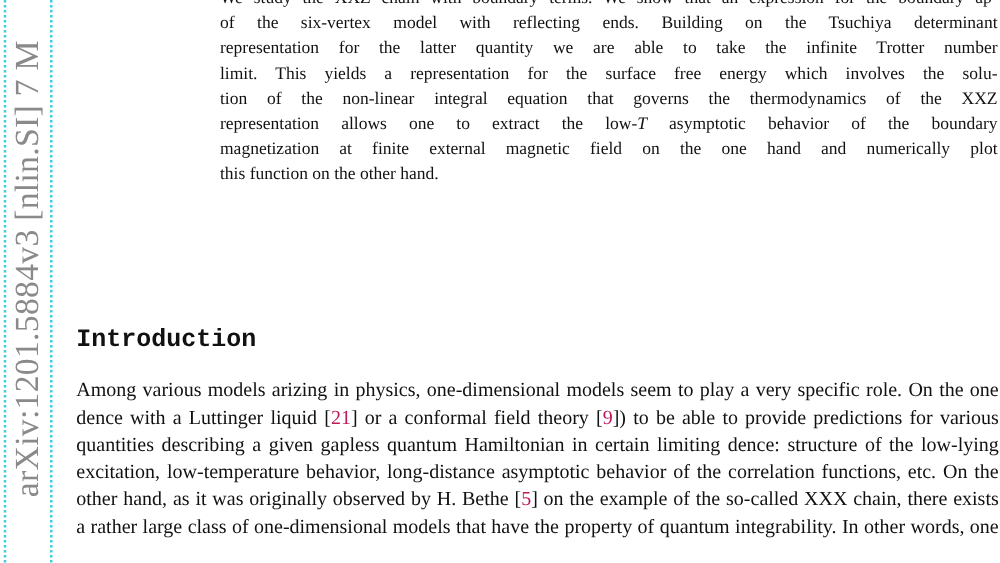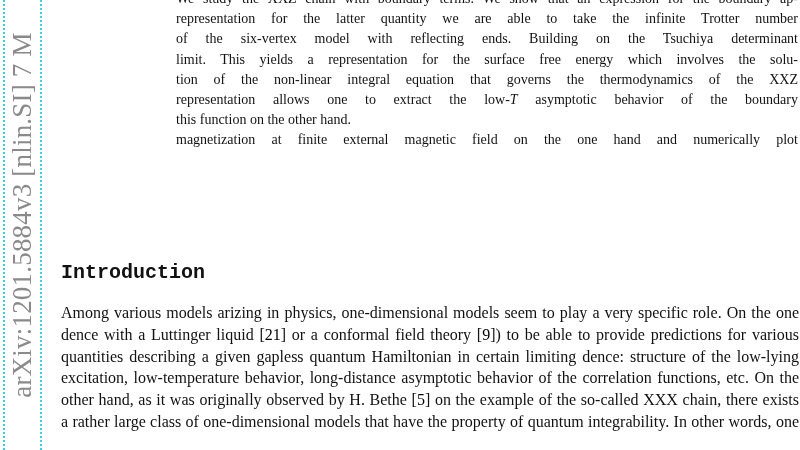--- a/index.html
+++ b/index.html
@@ -28,41 +28,41 @@
   .abstract .line { display:block; white-space:nowrap; text-align-last:justify; }
   .abstract .line.last { text-align-last:left; }
   .section-title {
     position:absolute; left:61px; top:261px; font-size:20px; font-weight:bold;font-family:Liberation Mono, monospace;
   }
   .body-text {
     position:absolute; left:61px; top:302px; width:738px;
     font-size:16px; line-height:21.8px;
   }
   .body-text .line { display:block; white-space:nowrap; text-align:justify; text-align-last:justify; }
-  .cite { color:#000000; }
+  .cite { color:#be185d; }
   i { font-style:italic; }
 </style>
 </head>
 <body>
 
 <div class="sidebar-stamp">
   <div class="dots l"></div>
   <div class="dots r"></div>
   <div class="stamp-text">arXiv:1201.5884v3  [nlin.SI]  7 M</div>
 </div>
 
 <div class="abstract">
   <span class="line">We study the XXZ chain with boundary terms. We show that an expression for the boundary ap-</span>
+  <span class="line">of the six-vertex model with reflecting ends.  Building on the Tsuchiya determinant</span>
   <span class="line">representation for the latter quantity we are able to take the infinite Trotter number</span>
-  <span class="line">of the six-vertex model with reflecting ends.  Building on the Tsuchiya determinant</span>
   <span class="line">limit. This yields a representation for the surface free energy which involves the solu-</span>
   <span class="line">tion of the non-linear integral equation that governs the thermodynamics of the XXZ</span>
   <span class="line"><span>representation allows one to extract the low-</span><i>T</i><span> asymptotic behavior of the boundary</span></span>
+  <span class="line">magnetization at finite external magnetic field on the one hand and numerically plot</span>
   <span class="line last">this function on the other hand.</span>
-  <span class="line">magnetization at finite external magnetic field on the one hand and numerically plot</span>
 </div>
 
 <div class="section-title">Introduction</div>
 
 <div class="body-text">
   <span class="line">Among various models arizing in physics, one-dimensional models seem to play a very specific role. On the one</span>
   <span class="line"><span>dence with a Luttinger liquid [</span><span class="cite">21</span><span>] or a conformal field theory [</span><span class="cite">9</span><span>]) to be able to provide predictions for various</span></span>
   <span class="line">quantities describing a given gapless quantum Hamiltonian in certain limiting dence: structure of the low-lying</span>
   <span class="line">excitation, low-temperature behavior, long-distance asymptotic behavior of the correlation functions, etc. On the</span>
   <span class="line"><span>other hand, as it was originally observed by H. Bethe [</span><span class="cite">5</span><span>] on the example of the so-called XXX chain, there exists</span></span>

